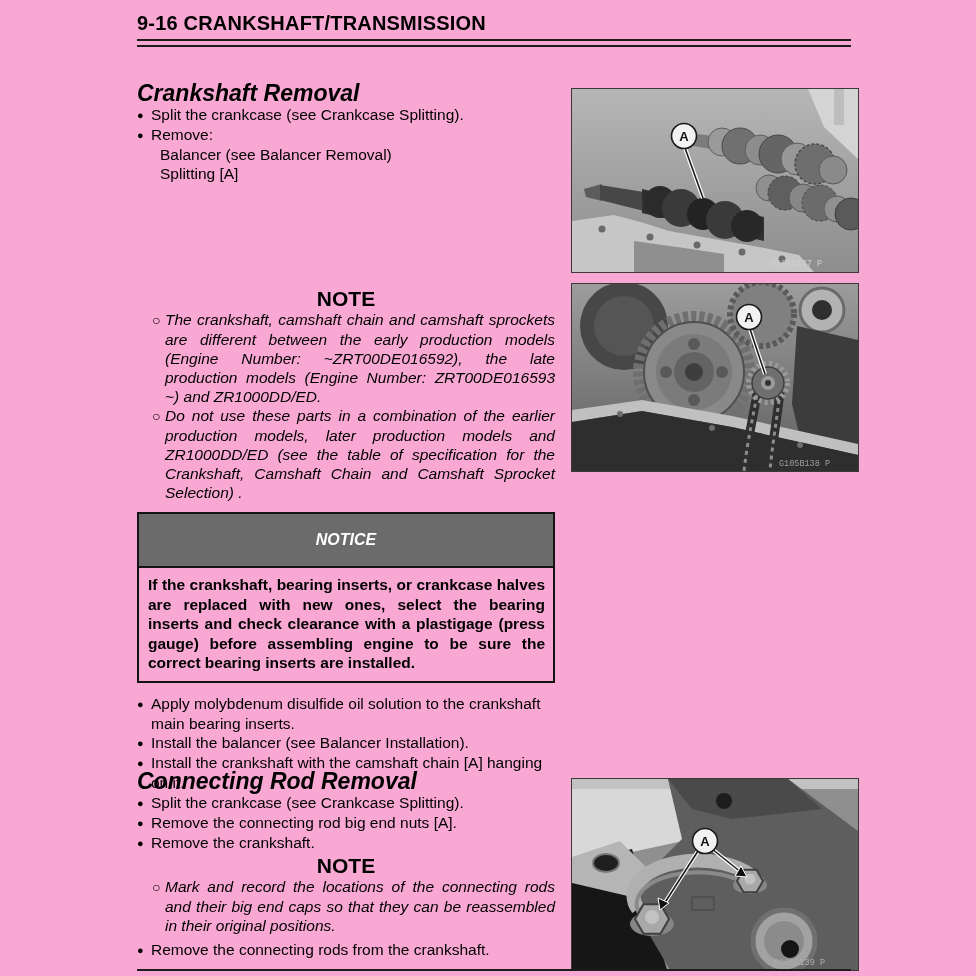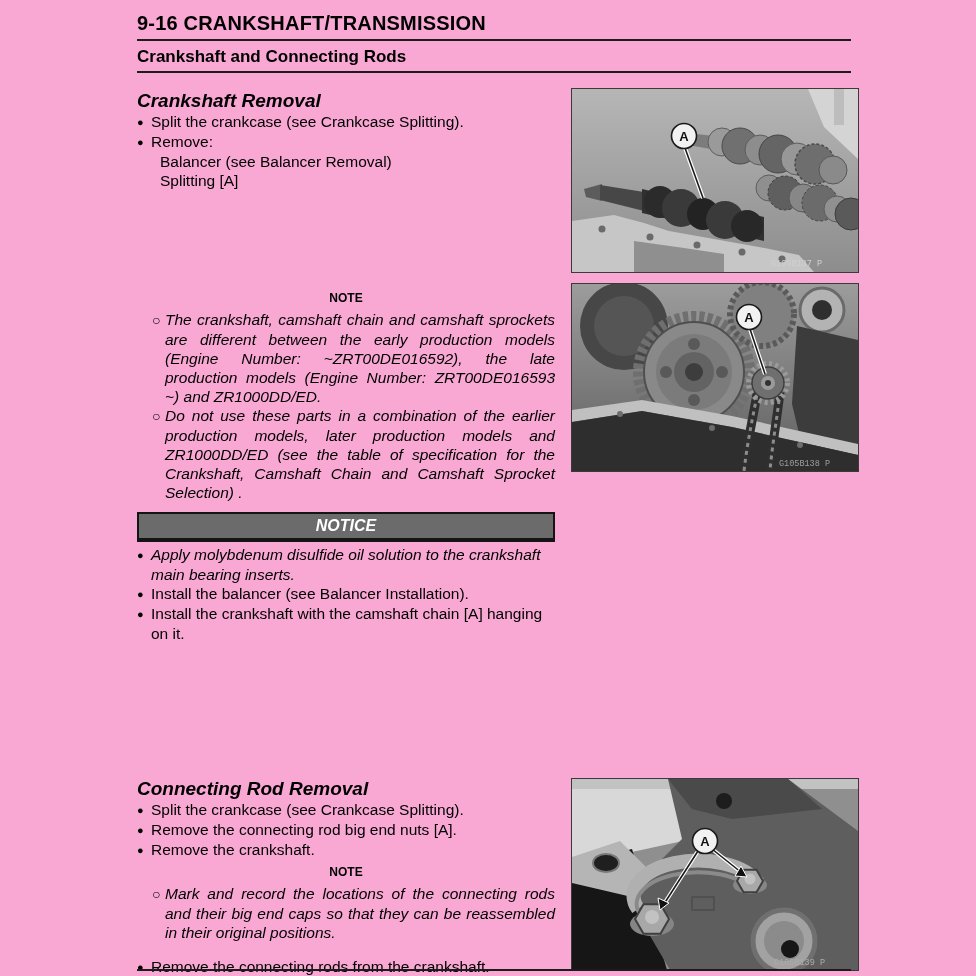--- a/index.html
+++ b/index.html
@@ -11,72 +11,72 @@
   .page-title{font-size:20px;font-weight:bold;line-height:24px;margin:0;letter-spacing:.2px;}
   .rule{border:0;border-top:2px solid #1c1c1c;margin:4px 0 0 0;}
   .section-head{font-size:17px;font-weight:bold;line-height:21px;margin:5px 0 0 0;}
   .rule2{border:0;border-top:2px solid #1c1c1c;margin:4px 0 0 0;}
 
   
   .col{position:absolute;left:137px;width:418px;font-size:15.5px;line-height:19px;}
   .block-a{top:83px;}
   .block-b{top:286px;}
   .block-c{top:771px;}
-  .sub-title{font-size:19px;font-weight:bold;font-style:italic;line-height:21px;margin:7px 0 1px 0;}
+  .sub-title{font-size:23px;font-weight:bold;font-style:italic;line-height:21px;margin:0 0 1px 0;}
   .bullet{padding-left:14px;text-indent:-14px;}
   .bullet .marker{display:inline-block;width:14px;text-indent:0;font-size:11px;vertical-align:1px;}
   .subitem{padding-left:23px;}
-  .note-heading{font-weight:bold;text-align:center;font-size:12px;line-height:21px;margin:2px 0 1px 0;}
+  .note-heading{font-weight:bold;text-align:center;font-size:21px;line-height:21px;margin:2px 0 1px 0;}
   .note{font-style:italic;text-align:justify;padding-left:28px;text-indent:-13px;}
   .note .marker{display:inline-block;width:13px;text-indent:0;font-style:normal;font-size:14px;}
 
   .notice-box{border:2px solid #141414;margin-top:10px;}
   .notice-bar{background:#6b6b6b;color:#ffffff;font-weight:bold;font-style:italic;
-              text-align:center;font-size:16px;line-height:20px;padding:2px 0;
+              text-align:center;font-size:16px;line-height:20px;padding:16px 0;
               border-bottom:2px solid #141414;}
   .notice-body{font-weight:bold;text-align:justify;padding:7px 8px 8px 9px;line-height:19.5px;}
-  .after-notice{margin-top:3px;font-style:italic;}
-  .last-bullet{margin-top:15px;}
+  .after-notice{margin-top:11px;}
+  .last-bullet{margin-top:5px;}
 
   
   .figure{position:absolute;left:571px;width:286px;border:1px solid #3a3a3a;background:#9a9a9a;}
   .fig1{top:88px;height:183px;}
   .fig2{top:283px;height:187px;}
   .fig3{top:778px;height:191px;}
   .figure svg{display:block;width:100%;height:100%;}
 
   .bottom-rule{position:absolute;left:137px;top:969px;width:714px;border:0;border-top:2px solid #1c1c1c;margin:0;}
 </style>
 </head>
 <body>
 
 <div class="page">
 
   <div class="header">
     <div class="page-title">9-16 CRANKSHAFT/TRANSMISSION</div>
     <hr class="rule">
-    <div class="section-head">Crankshaft and Connecting Rods</div>
     <hr class="rule2">
   </div>
 
   <div class="col block-a">
     <div class="sub-title">Crankshaft Removal</div>
     <div class="bullet"><span class="marker">●</span><span>Split the crankcase (see Crankcase Splitting).</span></div>
     <div class="bullet"><span class="marker">●</span><span>Remove:</span></div>
     <div class="subitem">Balancer (see Balancer Removal)</div>
     <div class="subitem">Splitting [A]</div>
   </div>
 
   <div class="col block-b">
     <div class="note-heading">NOTE</div>
     <div class="note"><span class="marker">○</span><span>The crankshaft, camshaft chain and camshaft sprockets are different between the early production models (Engine Number: ~ZRT00DE016592), the late production models (Engine Number: ZRT00DE016593 ~) and ZR1000DD/ED.</span></div>
     <div class="note"><span class="marker">○</span><span>Do not use these parts in a combination of the earlier production models, later production models and ZR1000DD/ED (see the table of specification for the Crankshaft, Camshaft Chain and Camshaft Sprocket Selection) .</span></div>
 
     <div class="notice-box">
       <div class="notice-bar">NOTICE</div>
+      <div class="notice-body">If the crankshaft, bearing inserts, or crankcase halves are replaced with new ones, select the bearing inserts and check clearance with a plastigage (press gauge) before assembling engine to be sure the correct bearing inserts are installed.</div>
     </div>
 
     <div class="bullet after-notice"><span class="marker">●</span><span>Apply molybdenum disulfide oil solution to the crankshaft main bearing inserts.</span></div>
     <div class="bullet"><span class="marker">●</span><span>Install the balancer (see Balancer Installation).</span></div>
     <div class="bullet"><span class="marker">●</span><span>Install the crankshaft with the camshaft chain [A] hanging on it.</span></div>
   </div>
 
   <div class="col block-c">
     <div class="sub-title">Connecting Rod Removal</div>
     <div class="bullet"><span class="marker">●</span><span>Split the crankcase (see Crankcase Splitting).</span></div>

